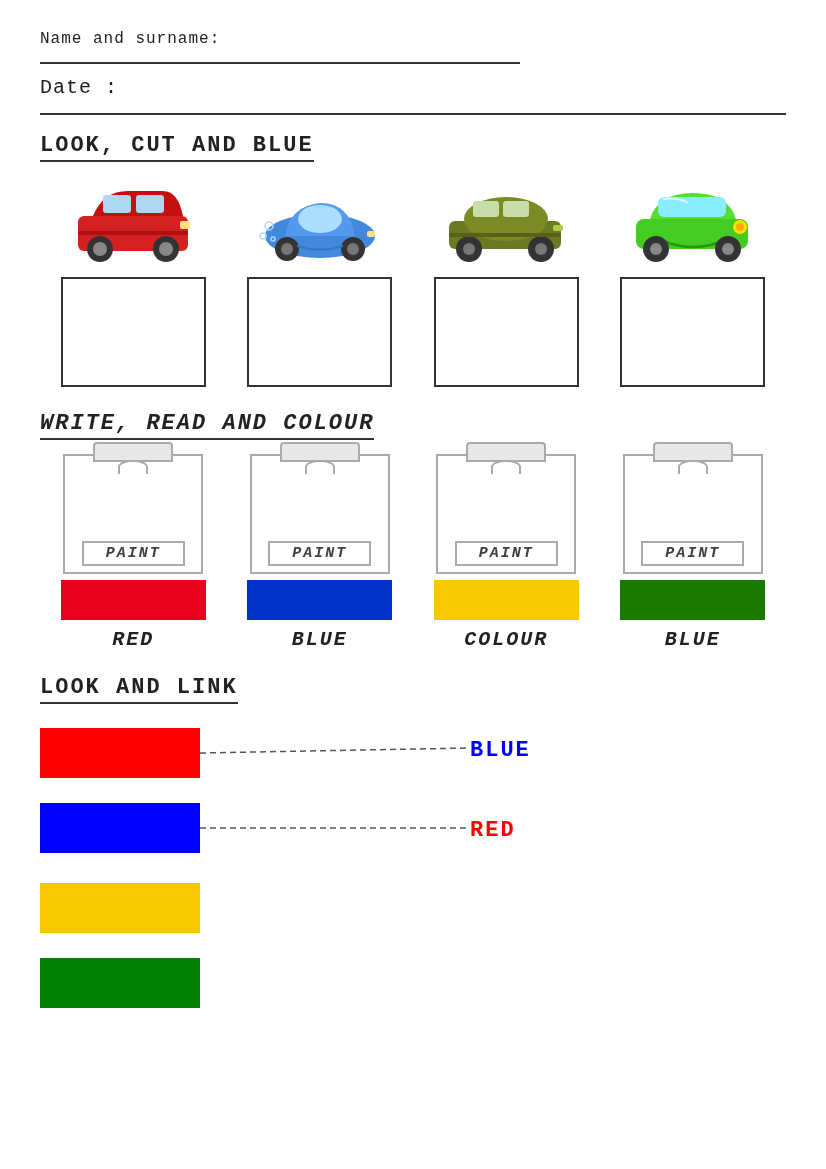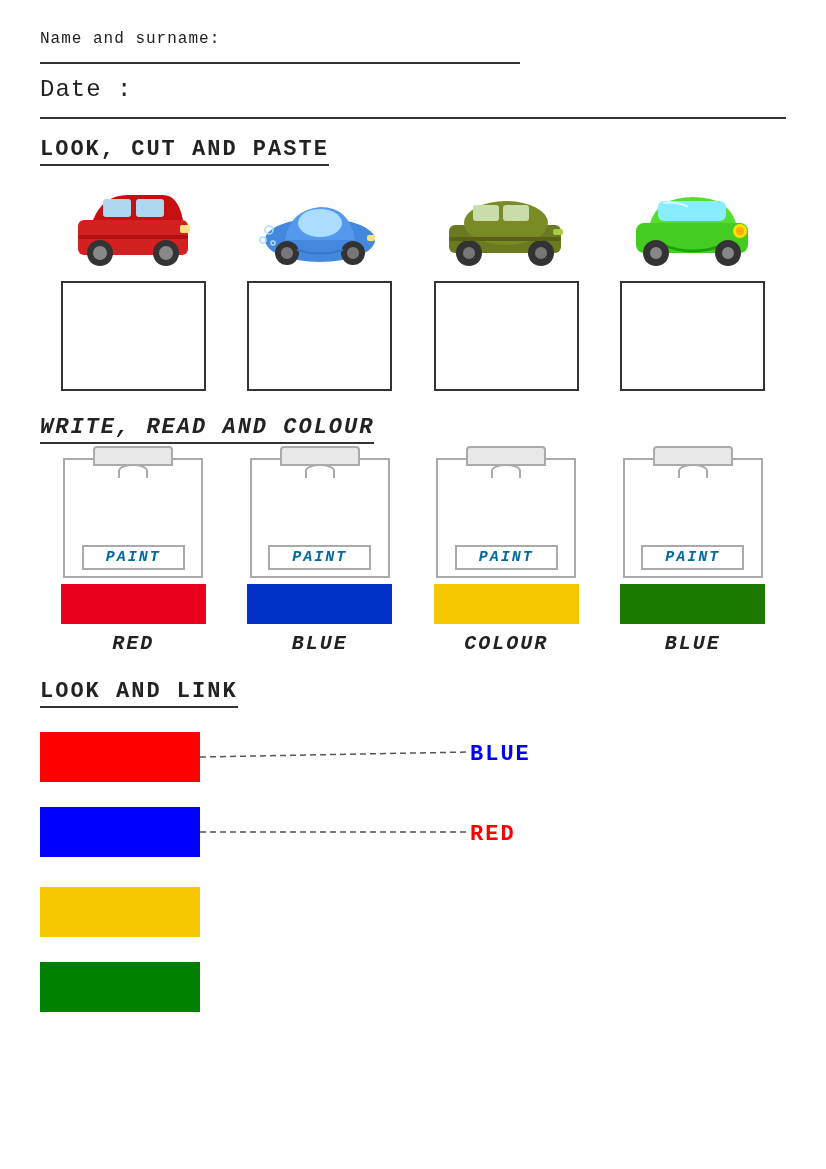--- a/index.html
+++ b/index.html
@@ -21,21 +21,21 @@
       letter-spacing: 1px;
       margin-bottom: 6px;
     }
     .underline-field {
       border-bottom: 2px solid #333;
       width: 480px;
       height: 10px;
       margin-bottom: 12px;
     }
     .date-line {
-      font-size: 24px;
+      font-size: 20px;
       letter-spacing: 1px;
       margin-bottom: 6px;
     }
     .full-underline {
       border-bottom: 2px solid #333;
       width: 100%;
       height: 10px;
       margin-bottom: 18px;
     }
 
@@ -119,21 +119,21 @@
       width: 80px;
       height: 20px;
       border: 2px solid #aaa;
       background: #e8e8e8;
       border-radius: 4px 4px 0 0;
     }
     .jar-label {
       font-size: 15px;
       font-weight: bold;
       letter-spacing: 2px;
-      color: #0369a1;
+      color: #404040;
       border: 2px solid #aaa;
       padding: 2px 22px;
       background: white;
     }
     .jar-handle {
       position: absolute;
       top: 4px;
       left: 50%;
       transform: translateX(-50%);
       width: 30px;
@@ -203,21 +203,21 @@
 <body>
 
 <div class="header-section">
   <div class="name-line">Name and surname:</div>
   <div class="underline-field"></div>
   <div class="date-line">Date :</div>
   <div class="full-underline"></div>
 </div>
 
 <div class="cut-paste-section">
-  <div class="section-title">LOOK, CUT AND PASTE</div>
+  <div class="section-title">LOOK, CUT AND BLUE</div>
   <div class="cars-row">
 
     <div class="car-item">
       <div class="car-image">
         <svg class="car-svg" viewBox="0 0 130 85" xmlns="http://www.w3.org/2000/svg">
 
           <rect x="10" y="35" width="110" height="35" rx="6" fill="#d42020"></rect>
           <path d="M25 35 Q35 10 60 10 L95 10 Q110 10 115 35 Z" fill="#c41010"></path>
 
           <rect x="35" y="14" width="28" height="18" rx="3" fill="#add8f0"></rect>

